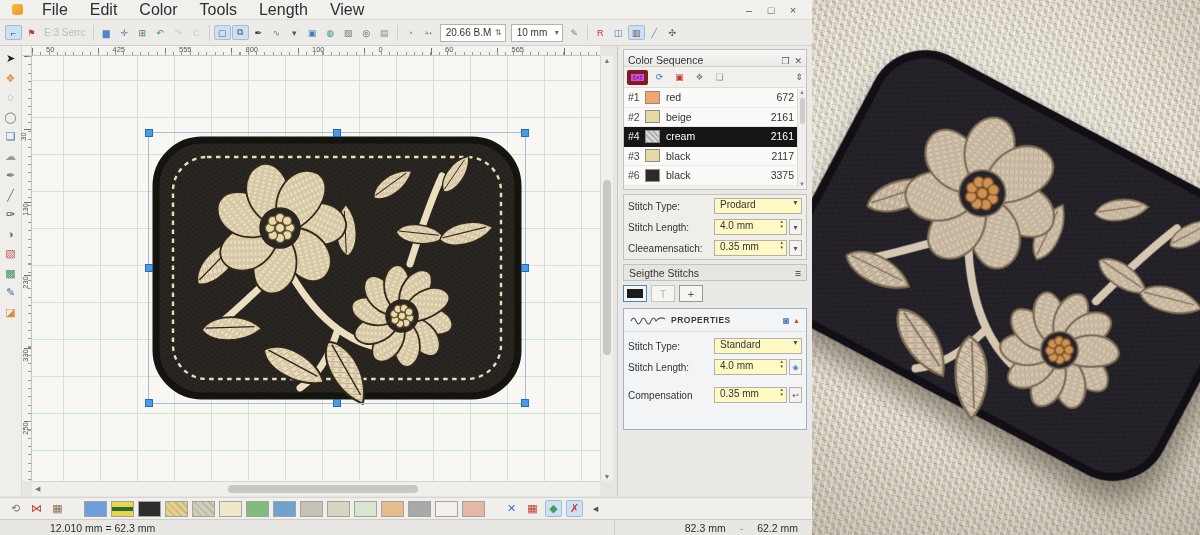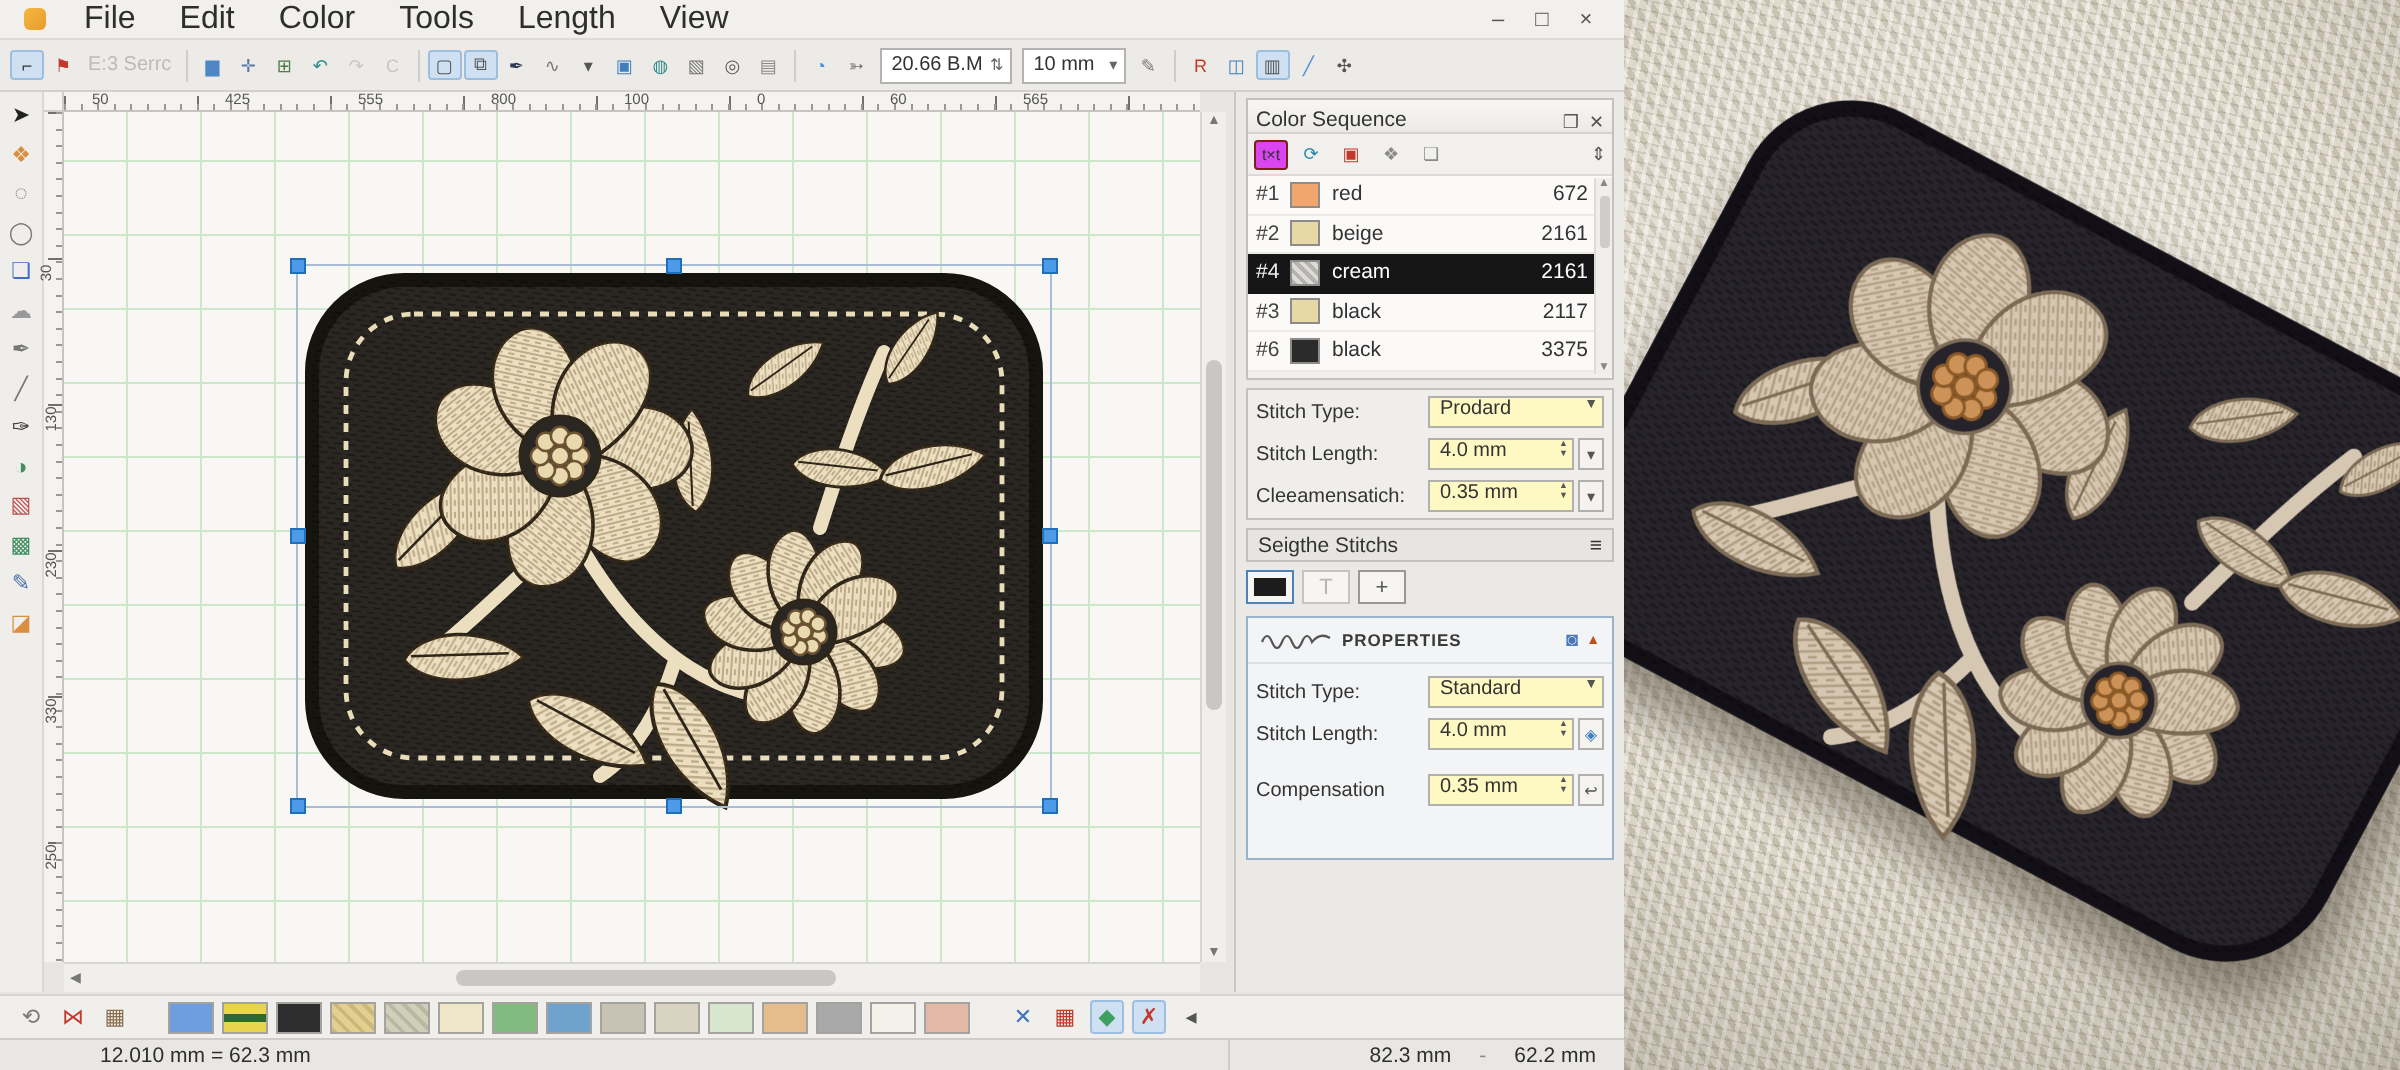--- a/index.html
+++ b/index.html
@@ -74,21 +74,21 @@
 
 
 #rightpanel{left:617px;top:46px;width:195px;height:450px;background:#ebe9e6;border-left:1px solid #c9c7c3}
 .pbox{position:absolute;border:1px solid #c3c1bd;background:#f1f0ed}
 #cspanel{left:5px;top:3px;width:184px;height:141px}
 #cs-header{height:17px;display:flex;align-items:flex-end;background:linear-gradient(#f7f6f4,#eceae7);border-bottom:1px solid #d5d3cf;padding:0 4px;font-size:10.5px}
 #cs-header .ttl{flex:1;color:#333}
 #cs-header .hicon{font-size:9px;color:#555;margin-left:5px}
 #cs-tools{height:21px;display:flex;align-items:center;padding:0 3px;gap:3px;border-bottom:1px solid #dddbd7}
 .cs-btn{height:15px;min-width:17px;display:flex;align-items:center;justify-content:center;font-size:9px;border-radius:2px}
-.cs-btn.boxed{border:1px solid #7f1d1d;background:#d946ef;font-size:8px;color:#333;padding:0 2px}
+.cs-btn.boxed{border:4px solid #7f1d1d;background:#d946ef;font-size:8px;color:#333;padding:0 2px}
 #cs-pin{margin-left:auto;font-size:9px;color:#555}
 #cs-list{position:relative}
 .cs-row{height:19.5px;display:flex;align-items:center;padding:0 12px 0 4px;font-size:10.5px;background:#fbfaf8;border-bottom:1px solid #eceae6}
 .cs-row .num{width:17px;color:#444}
 .cs-sw{width:15px;height:13px;border:1px solid #8e8c88;margin-right:6px}
 .cs-sw.hatch{background:repeating-linear-gradient(45deg,#b5b3af 0 2px,#dddbd7 2px 4px)}
 .cs-row .nm{flex:1}
 .cs-row .ct{text-align:right}
 .cs-row.sel{background:#161616;color:#fff;border-bottom-color:#161616}
 .cs-row.sel .num{color:#eee}

